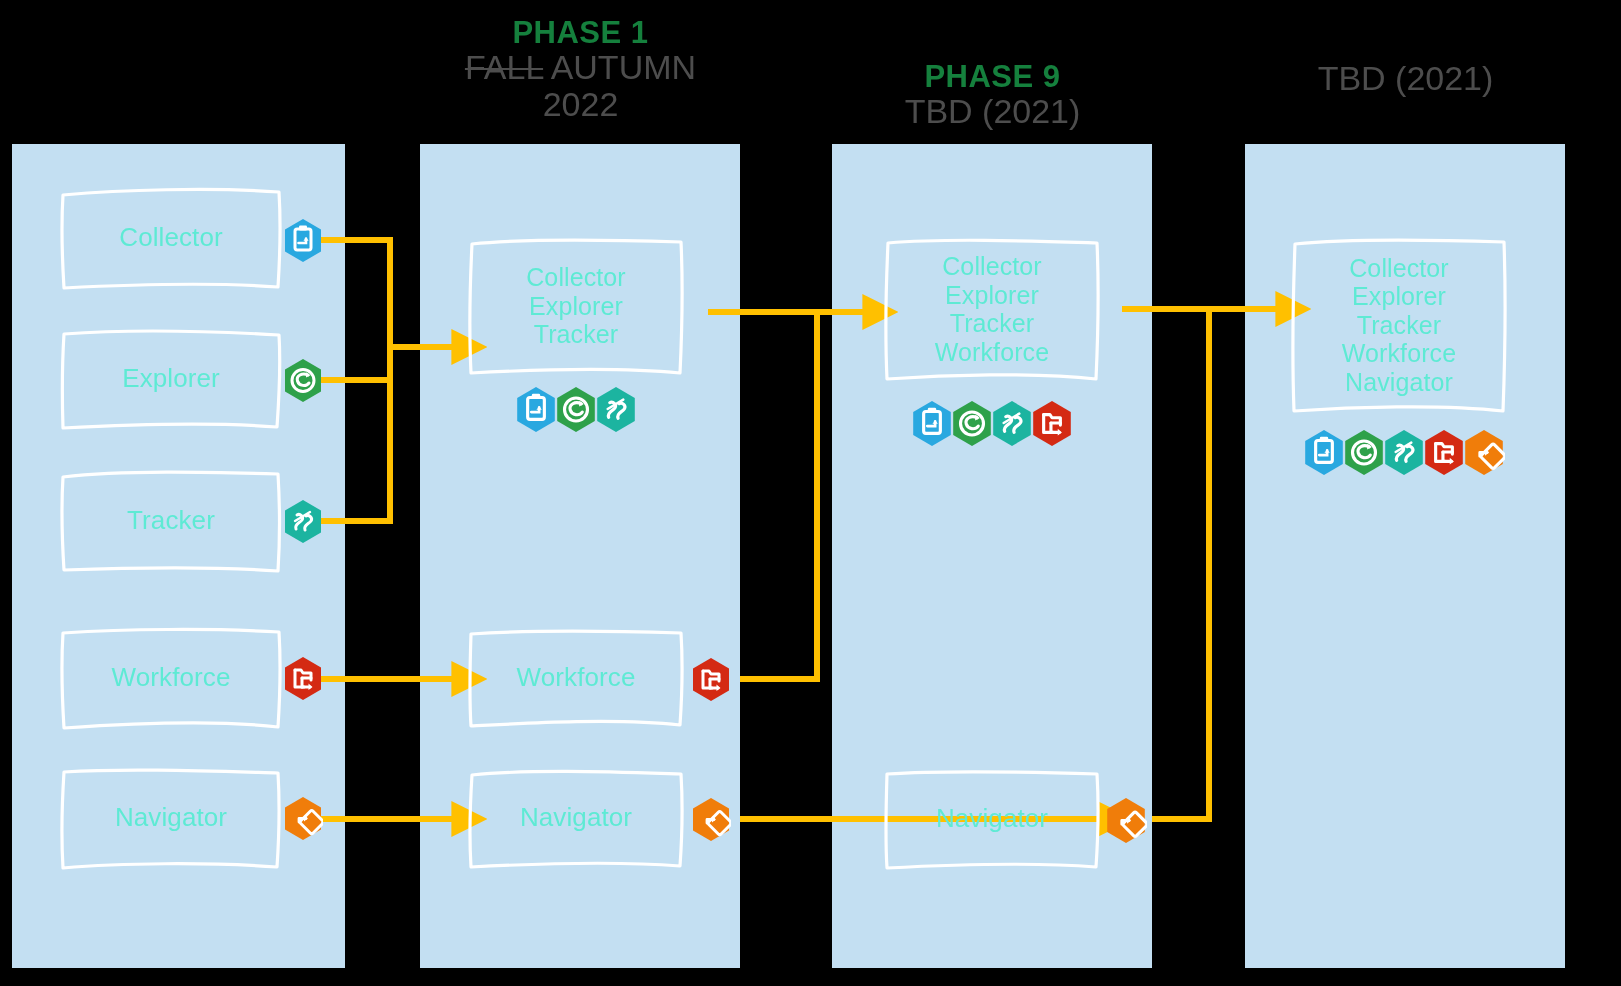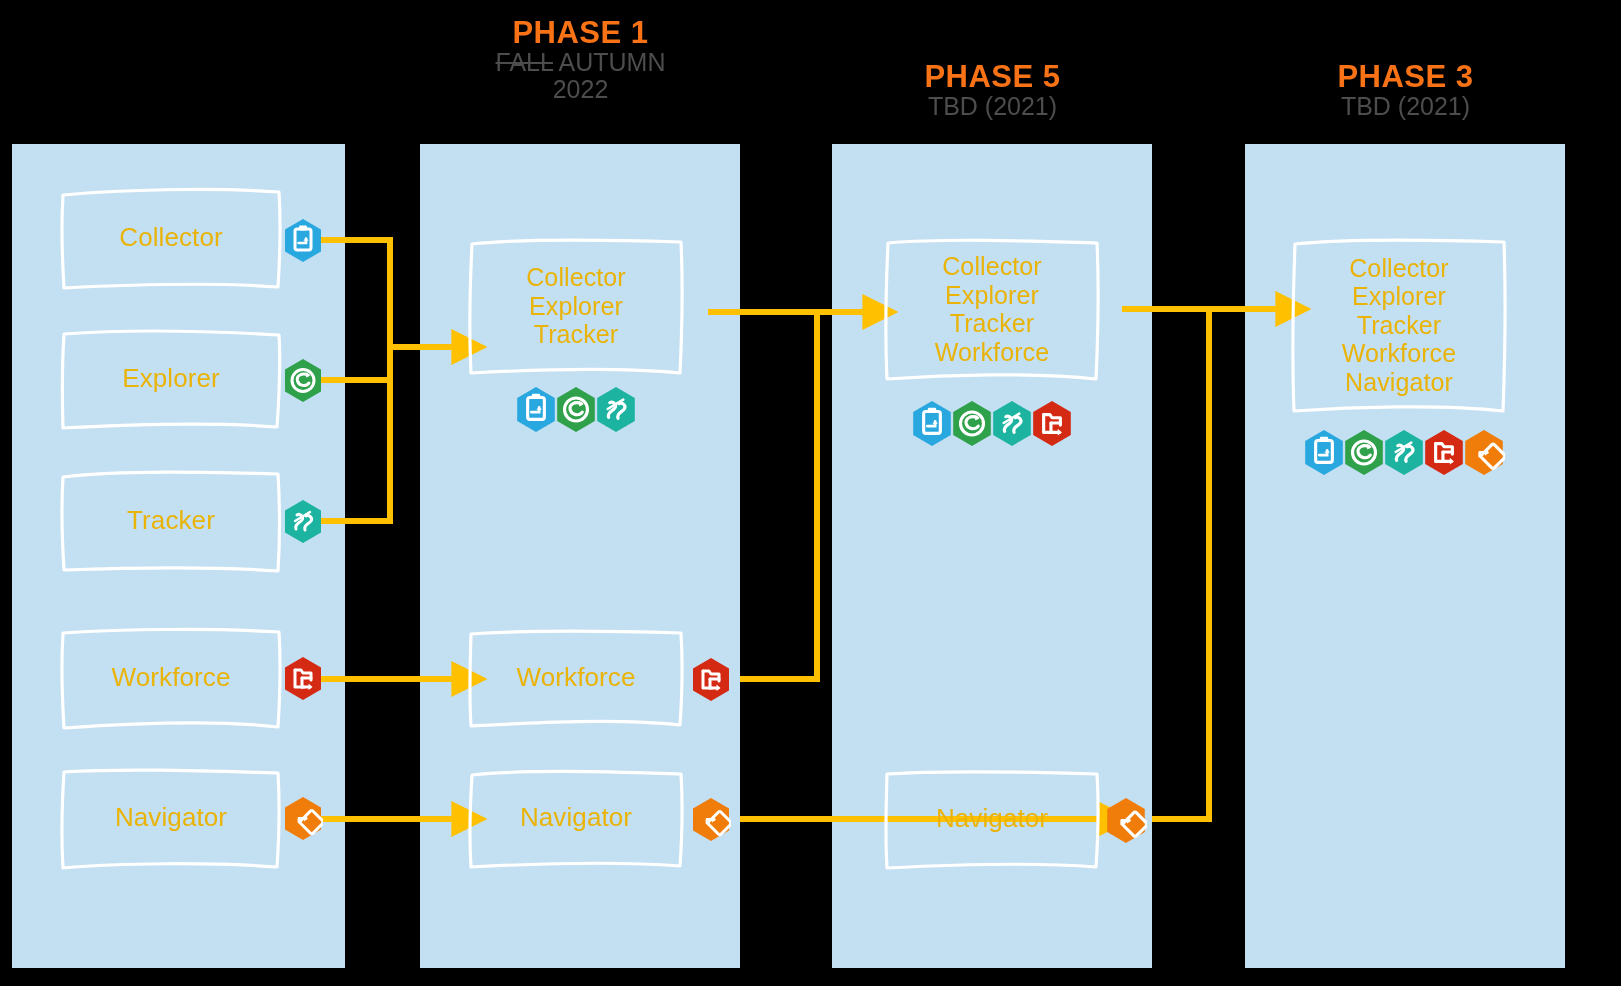--- a/index.html
+++ b/index.html
@@ -23,26 +23,26 @@
     position: absolute;
     text-align: center;
     color: #4a4a4a;
     line-height: 1.07;
     user-select: none;
   }
   .col-header .ch-title {
     font-weight: bold;
     font-size: 31px;
     letter-spacing: 0.5px;
-    color: #f97316;
+    color: #15803d;
     display: block;
   }
   .col-header .ch-sub {
     font-weight: normal;
-    font-size: 25px;
+    font-size: 34px;
     color: #4d4d4d;
     display: block;
   }
   .col-header .strike {
     text-decoration: line-through;
     text-decoration-thickness: 2px;
   }
 
   
   .column {
@@ -66,21 +66,21 @@
   .hbox .hbox-label {
     position: absolute;
     left: 0;
     top: 0;
     width: 100%;
     height: 100%;
     display: flex;
     align-items: center;
     justify-content: center;
     text-align: center;
-    color: #eab308;
+    color: #5eead4;
     font-size: 26px;
     line-height: 1.14;
     white-space: pre-line;
     letter-spacing: 0.1px;
   }
   .hbox.multiline .hbox-label { font-size: 25px; }
 
   
   .hex {
     position: absolute;
@@ -111,26 +111,25 @@
 <div id="stage">
 
 
   <div class="col-header" style="left:408px; top:16px; width:345px;">
     <span class="ch-title">PHASE 1</span>
     <span class="ch-sub"><span class="strike">FALL</span><span> AUTUMN</span></span>
     <span class="ch-sub">2022</span>
   </div>
 
   <div class="col-header" style="left:820px; top:60px; width:345px;">
-    <span class="ch-title">PHASE 5</span>
+    <span class="ch-title">PHASE 9</span>
     <span class="ch-sub">TBD (2021)</span>
   </div>
 
   <div class="col-header" style="left:1233px; top:60px; width:345px;">
-    <span class="ch-title">PHASE 3</span>
     <span class="ch-sub">TBD (2021)</span>
   </div>
 
   <div class="column" style="left:12px;   width:333px;"></div>
   <div class="column" style="left:420px;  width:320px;"></div>
   <div class="column" style="left:832px;  width:320px;"></div>
   <div class="column" style="left:1245px; width:320px;"></div>
 
   <svg class="wires" viewBox="0 0 1621 986">
     <defs>

